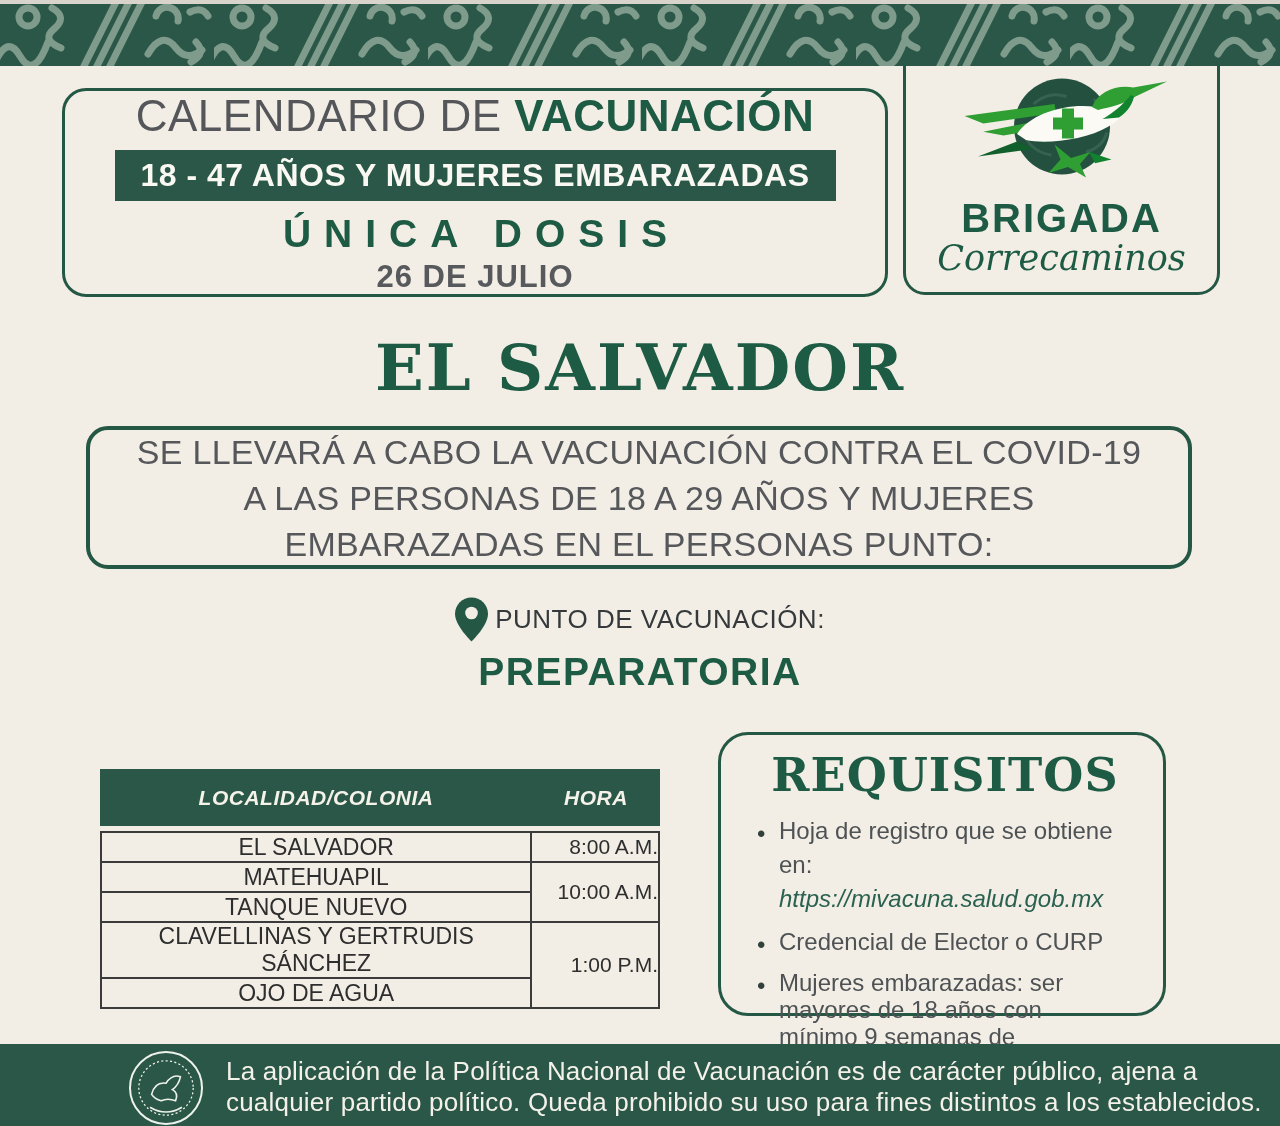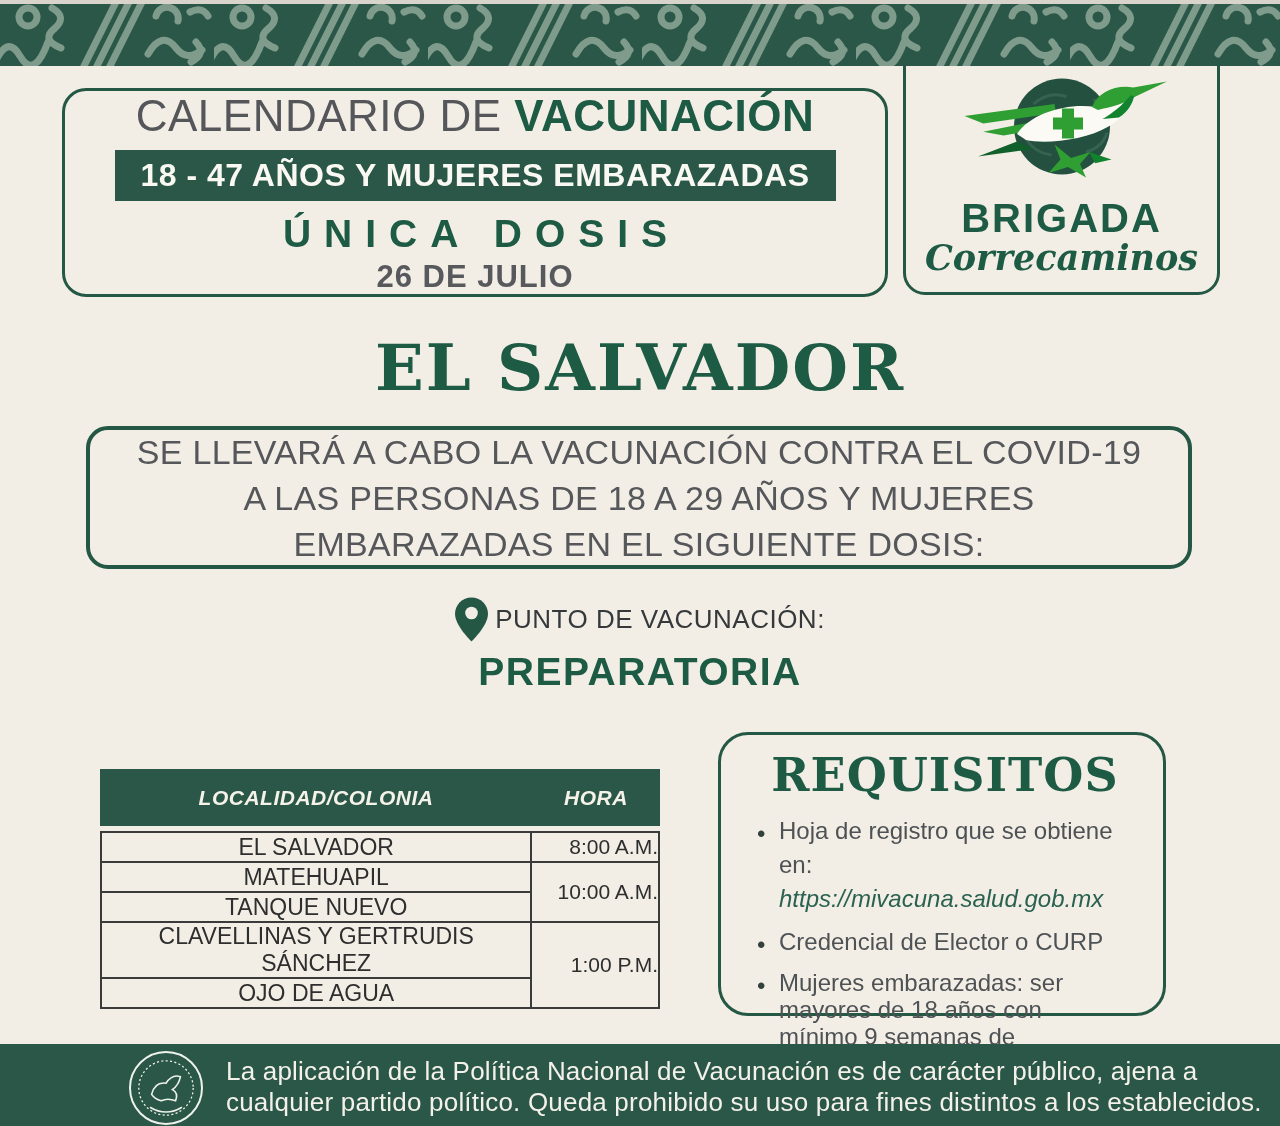--- a/index.html
+++ b/index.html
@@ -28,21 +28,21 @@
   .date-line { margin-top:3px; font-size:31px; font-weight:bold; color:#58595C; letter-spacing:1px; }
   
   .logo-box {
     position:absolute; left:903px; top:40px; width:317px; height:251px;
     border:3px solid #245744; border-radius:22px; z-index:1;
     display:flex; flex-direction:column; align-items:center; justify-content:flex-end;
     padding-bottom:14px;
   }
   .logo-art { margin-bottom:2px; }
   .logo-brand { font-size:40px; font-weight:bold; color:#1E5B45; letter-spacing:2px; line-height:1; }
-  .logo-script { font-family:"DejaVu Serif", serif; font-style:italic; font-weight:bold;
+  .logo-script { font-family:"DejaVu Serif", serif; font-style:italic; font-weight:normal;
                  font-size:35px; color:#1E5B45; line-height:1.15; }
   
   .location-title {
     position:absolute; top:326px; left:0; width:100%;
     text-align:center; font-family:"DejaVu Serif", serif; font-weight:bold;
     font-size:64px; color:#1E5B45; letter-spacing:2px;
   }
   
   .announce-box {
     position:absolute; left:86px; top:422px; width:1106px; height:143px;
@@ -145,21 +145,21 @@
     </svg>
     <div class="logo-brand">BRIGADA</div>
     <div class="logo-script">Correcaminos</div>
   </div>
 
   <div class="location-title">EL SALVADOR</div>
 
   <div class="announce-box">
     <p>SE LLEVARÁ A CABO LA VACUNACIÓN CONTRA EL COVID-19</p>
     <p>A LAS PERSONAS DE 18 A 29 AÑOS Y MUJERES</p>
-    <p>EMBARAZADAS EN EL SIGUIENTE  DOSIS:</p>
+    <p>EMBARAZADAS EN EL PERSONAS  PUNTO:</p>
   </div>
 
   <div class="point-row">
     <svg viewBox="0 0 24 32" width="33" height="45">
       <path d="M12,0 C5.4,0 0,5.3 0,11.9 C0,20.8 12,32 12,32 C12,32 24,20.8 24,11.9 C24,5.3 18.6,0 12,0 Z" fill="#245744"></path>
       <circle cx="12" cy="11.3" r="4.6" fill="#F2EEE5"></circle>
     </svg>
     <span class="point-label">PUNTO DE VACUNACIÓN:</span>
   </div>
   <div class="point-value">PREPARATORIA</div>

